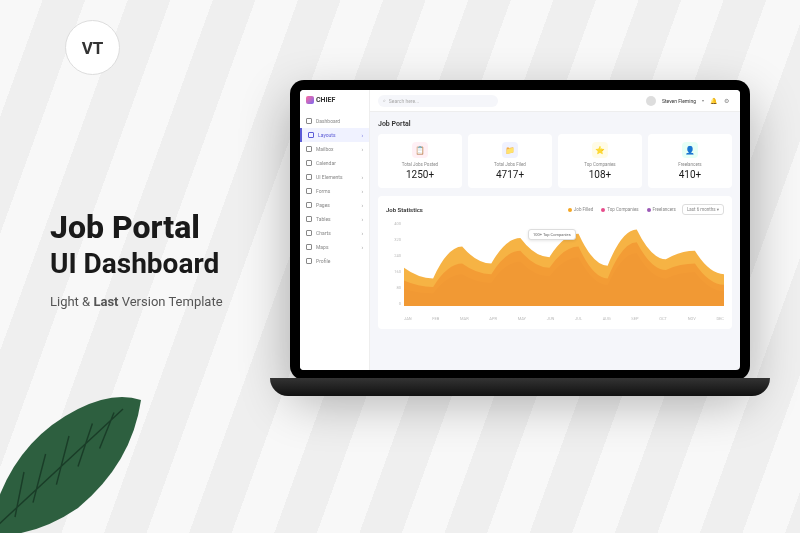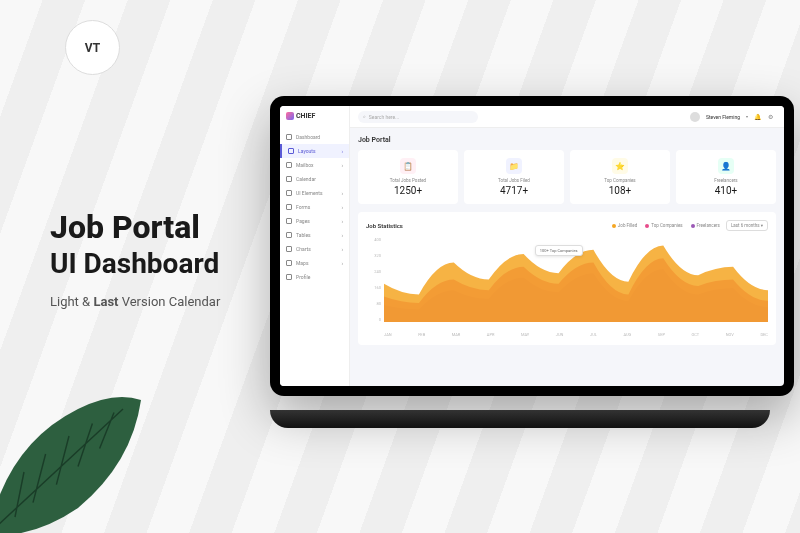--- a/index.html
+++ b/index.html
@@ -1,26 +1,26 @@
 <!DOCTYPE html>
 <html><head>
 <meta charset="utf-8">
 <style>
 *{margin:0;padding:0;box-sizing:border-box;font-family:-apple-system,BlinkMacSystemFont,'Segoe UI',Roboto,sans-serif}
 body{width:800px;height:533px;background:#f0f0f0;position:relative;overflow:hidden}
 .bg-stripes{position:absolute;inset:0;background:repeating-linear-gradient(110deg,#f8f8f8 0px,#f8f8f8 40px,#efefef 40px,#efefef 80px);z-index:0}
 .badge{position:absolute;top:20px;left:65px;width:55px;height:55px;border-radius:50%;background:#fff;display:flex;align-items:center;justify-content:center;z-index:5;font-size:8px;text-align:center;color:#333;border:1px solid #ddd}
-.badge-inner{font-weight:bold;font-size:12px}
+.badge-inner{font-weight:bold;font-size:17px}
 .promo{position:absolute;left:50px;top:210px;z-index:5}
 .promo h1{font-size:32px;font-weight:800;color:#1a1a1a;line-height:1.1}
 .promo h2{font-size:28px;font-weight:700;color:#1a1a1a;margin-top:2px}
 .promo p{font-size:13px;color:#555;margin-top:14px}
 .leaf{position:absolute;bottom:-20px;left:-30px;width:180px;height:180px;z-index:4}
 .laptop{position:absolute;right:30px;top:80px;width:500px;height:340px;z-index:3}
-.laptop-screen{width:524px;height:300px;background:#000;border-radius:14px;padding:10px;margin:16px auto;box-shadow:0 20px 50px rgba(0,0,0,0.3)}
+.laptop-screen{width:460px;height:300px;background:#000;border-radius:14px;padding:10px;margin:0 auto;box-shadow:0 20px 50px rgba(0,0,0,0.3)}
 .laptop-base{width:500px;height:18px;background:linear-gradient(#333,#111);border-radius:0 0 20px 20px;margin-top:-2px}
 .screen{width:100%;height:100%;background:#f5f6fa;border-radius:4px;display:flex;overflow:hidden;font-size:6px}
 .sidebar{width:70px;background:#fff;border-right:1px solid #eee;display:flex;flex-direction:column}
 .logo{padding:6px;font-weight:bold;font-size:7px;color:#333;display:flex;align-items:center;gap:2px}
 .logo-mark{width:8px;height:8px;background:linear-gradient(135deg,#ff6b9d,#7b68ee);border-radius:2px}
 .nav{flex:1;padding:4px 0}
 .nav-item{padding:4px 6px;color:#888;display:flex;align-items:center;gap:4px;font-size:5px;cursor:pointer}
 .nav-item.active{background:#f0f2ff;color:#5b5bd6;border-left:2px solid #5b5bd6}
 .nav-icon{width:6px;height:6px;border:0.8px solid currentColor;border-radius:1px;flex-shrink:0}
 .nav-arrow{margin-left:auto;font-size:5px}
@@ -57,21 +57,21 @@
 <div class="bg-stripes"></div>
 
 <div class="badge">
   <span class="badge-inner">VT</span>
 </div>
 
 <div class="promo">
   <h1>Job Portal</h1>
   <h2>UI Dashboard</h2>
   <p>
-    <span>Light &amp; </span><b>Last</b><span> Version Calendar</span>
+    <span>Light &amp; </span><b>Last</b><span> Version Template</span>
   </p>
 </div>
 
 <svg class="leaf" viewBox="0 0 100 100">
   <path fill="#2d5f3f" d="M10,90 Q20,40 60,20 Q80,10 95,15 Q90,50 60,75 Q35,92 10,90 Z"></path>
   <path stroke="#1a3d28" stroke-width="0.8" fill="none" d="M15,85 L85,20 M25,80 L30,55 M35,72 L42,45 M48,62 L55,35 M60,52 L68,28 M72,42 L80,22"></path>
 </svg>
 
 <div class="laptop">
   <div class="laptop-screen">

